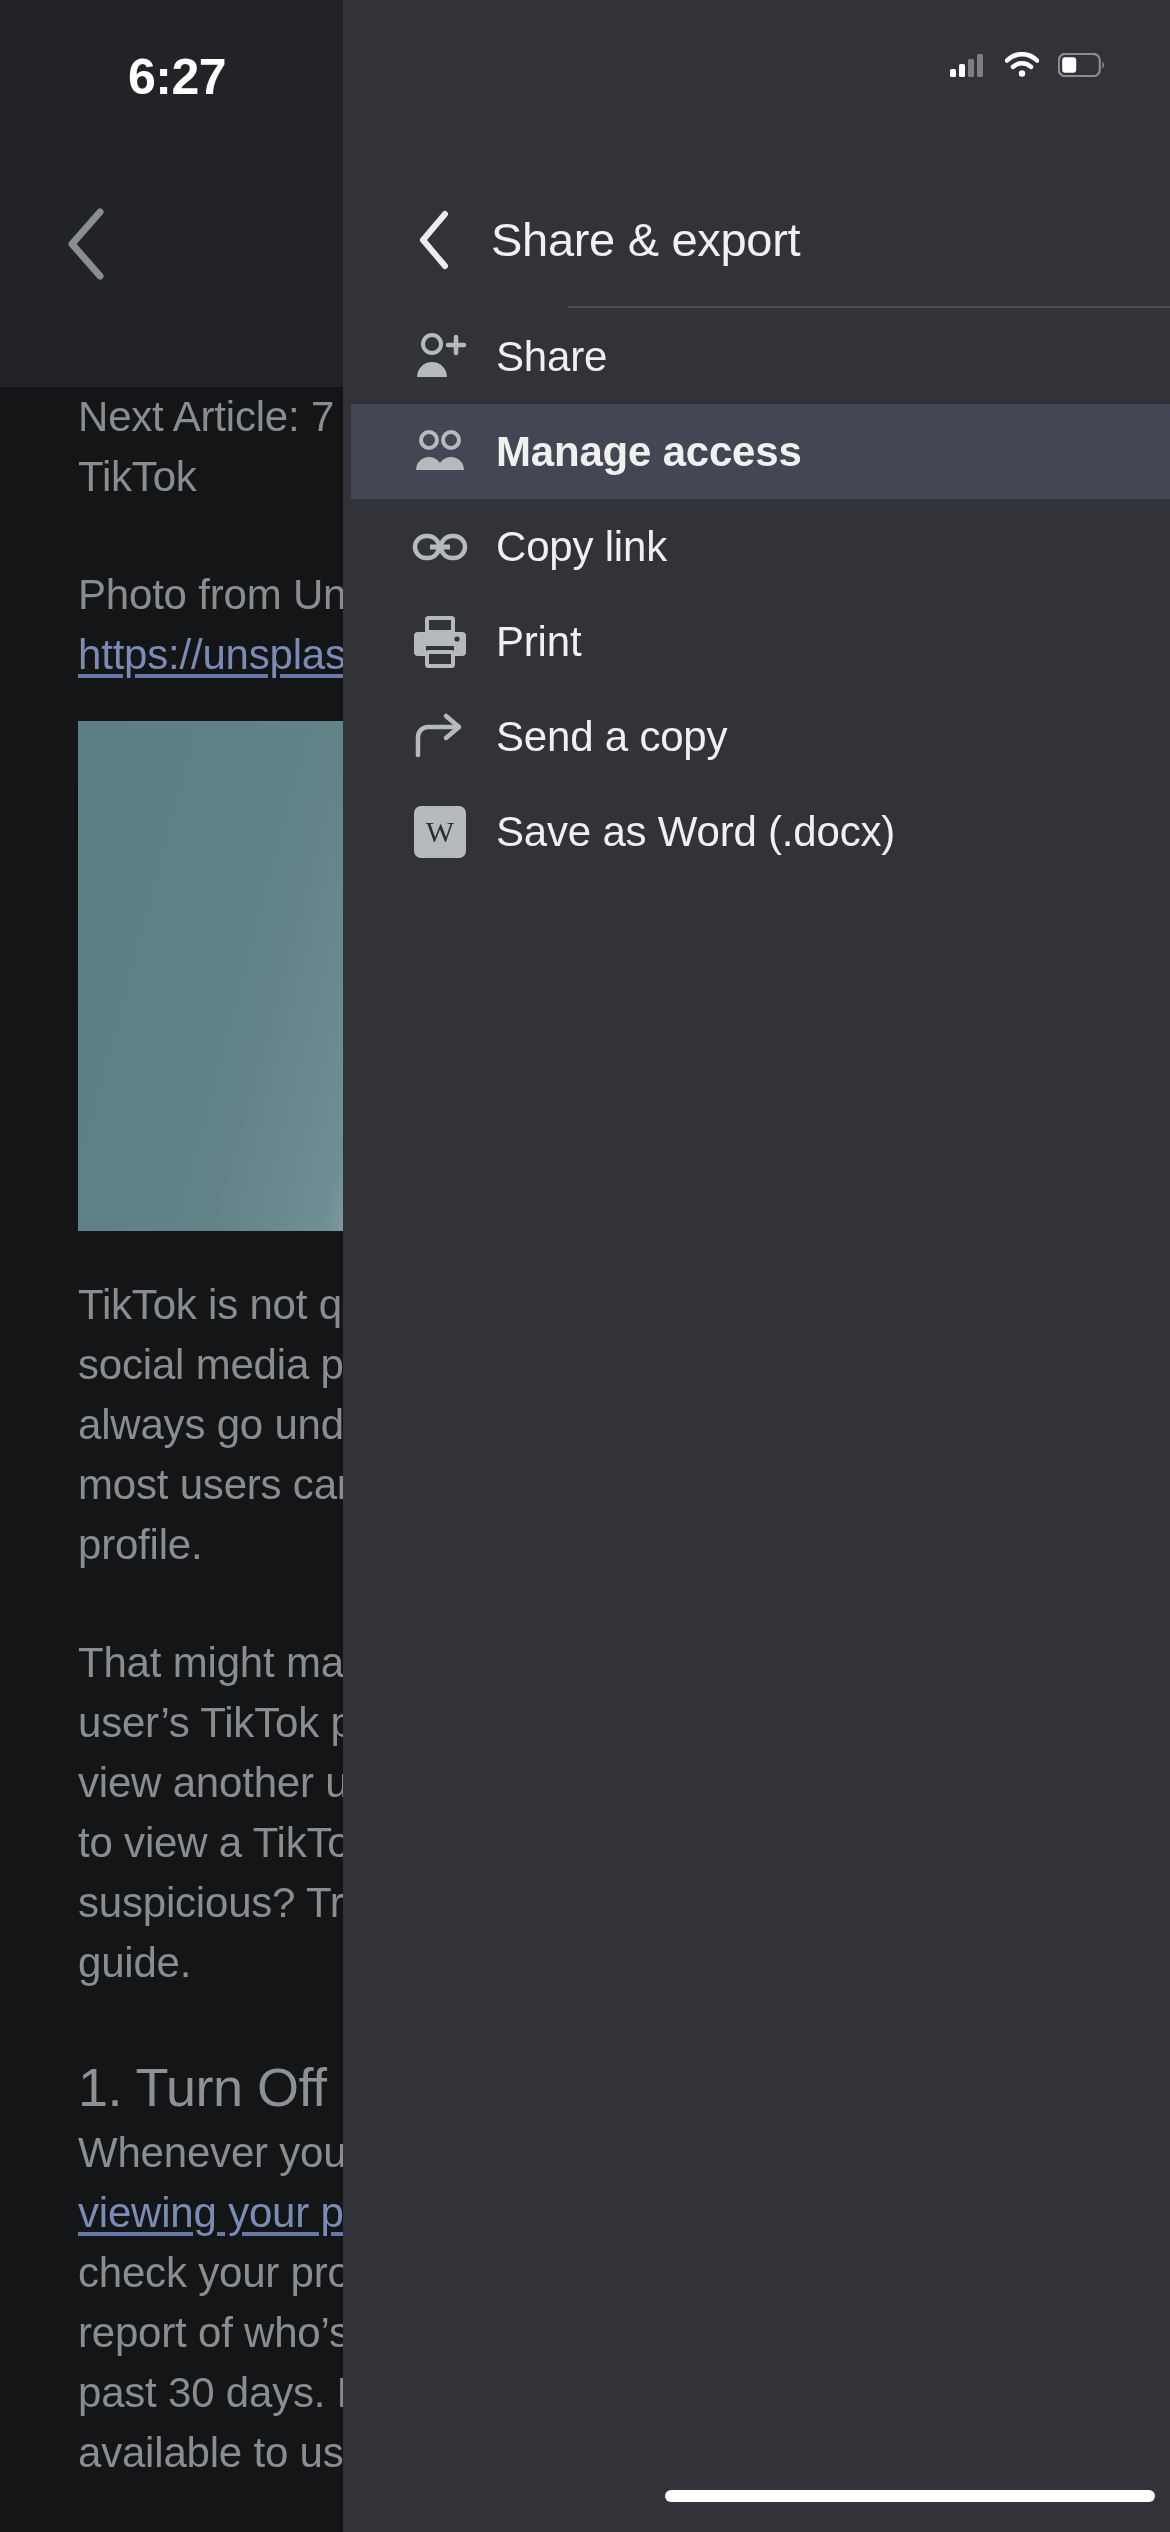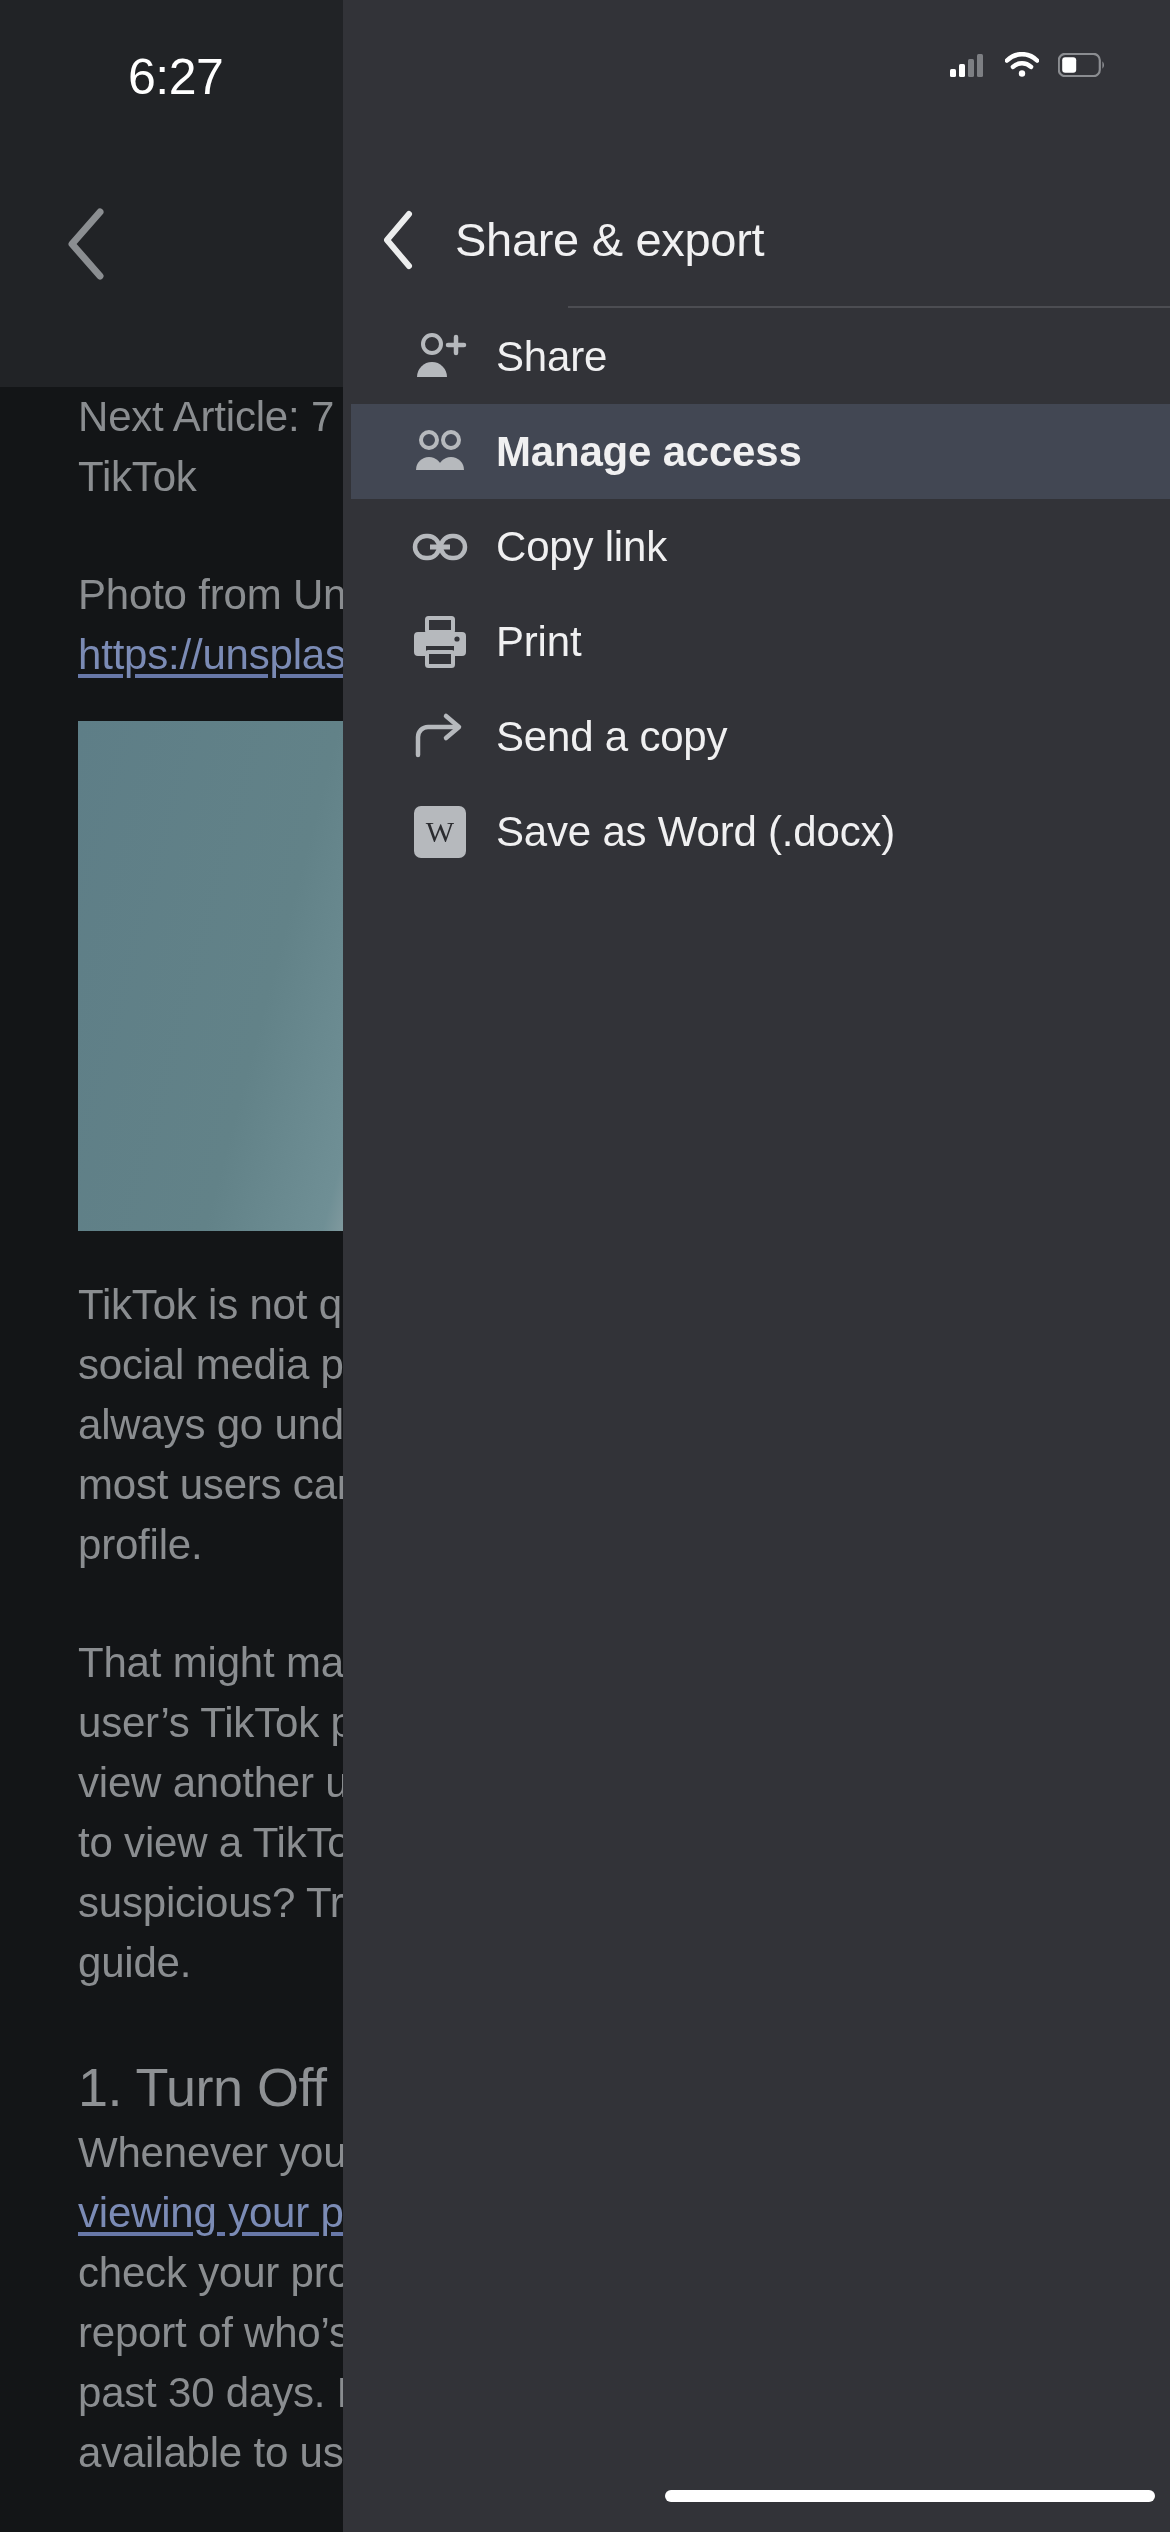--- a/index.html
+++ b/index.html
@@ -74,21 +74,21 @@
     position:absolute; right:0; top:0;
     width:827px; height:120px;
   }
   #status-icons {
     position:absolute; right:64px; top:52px;
     display:flex; align-items:center; gap:19px;
   }
   #panel-header {
     position:absolute; left:0; top:183px;
     width:827px; height:113px;
-    display:flex; align-items:center;
+    display:flex; align-items:center;padding-left:36px;
   }
   #panel-back-btn {
     width:112px; display:flex; align-items:center; justify-content:center;
   }
   #panel-title {
     color:#f1f1f2;
     font-size:47px;
     letter-spacing:-0.3px;
     white-space:nowrap;
   }
@@ -175,21 +175,21 @@
         <div class="bg-head">1. Turn Off</div>
         <div class="bg-line">Whenever you’r</div>
         <div class="bg-line bg-link">viewing your pro</div>
         <div class="bg-line">check your prof</div>
         <div class="bg-line">report of who’s</div>
         <div class="bg-line">past 30 days. H</div>
         <div class="bg-line">available to use</div>
       </div>
   </div>
 
-  <div style="position:absolute;left:128px;top:48px;color:#ffffff;font-size:50px;font-weight:400;letter-spacing:-0.5px;">6:27</div>
+  <div style="position:absolute;left:128px;top:48px;color:#ffffff;font-size:50px;font-weight:700;letter-spacing:-0.5px;">6:27</div>
 
   <div id="share-panel">
 
     <div id="panel-statusbar">
       <div id="status-icons">
 
         <span>
           <svg class="ic" viewBox="0 0 36 24" width="36" height="24">
             <rect x="0" y="16" width="6" height="8" rx="1.5" fill="#ffffff"></rect>
             <rect x="9" y="11" width="6" height="13" rx="1.5" fill="#ffffff"></rect>

